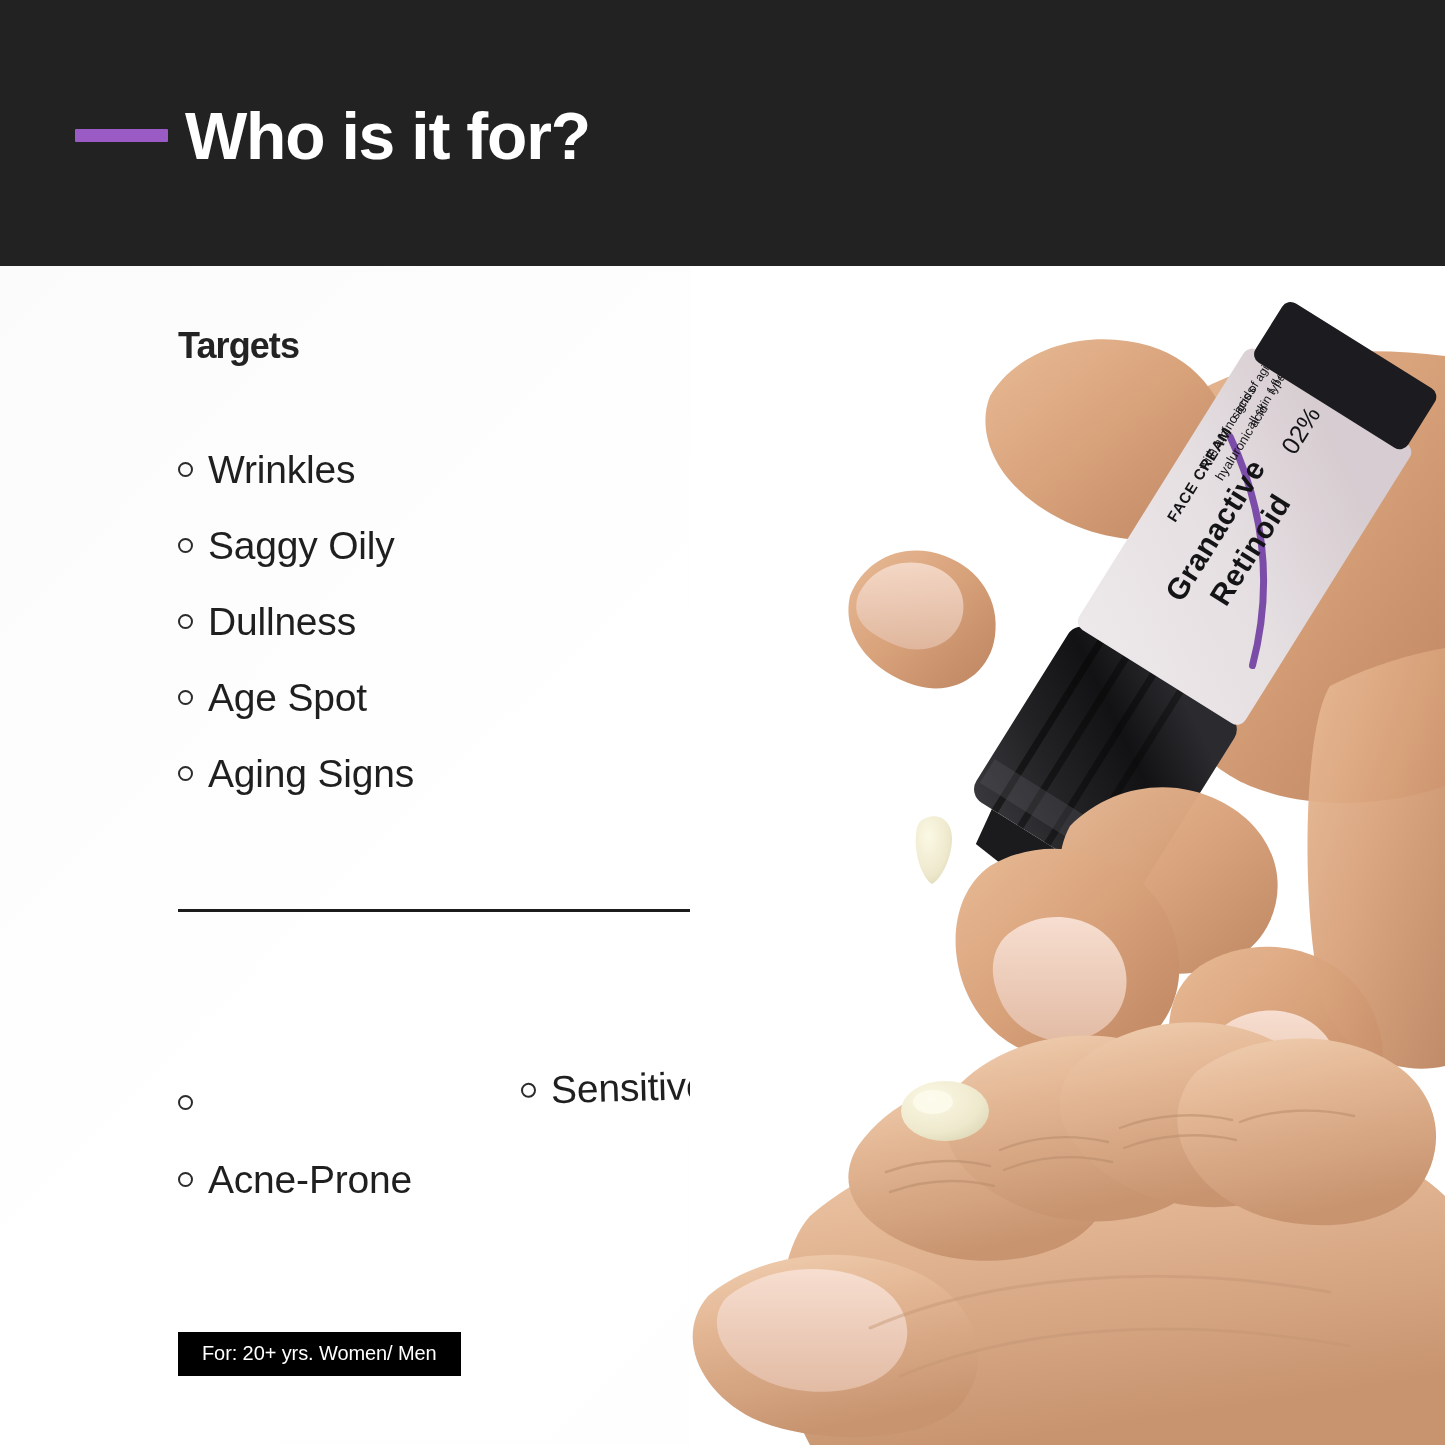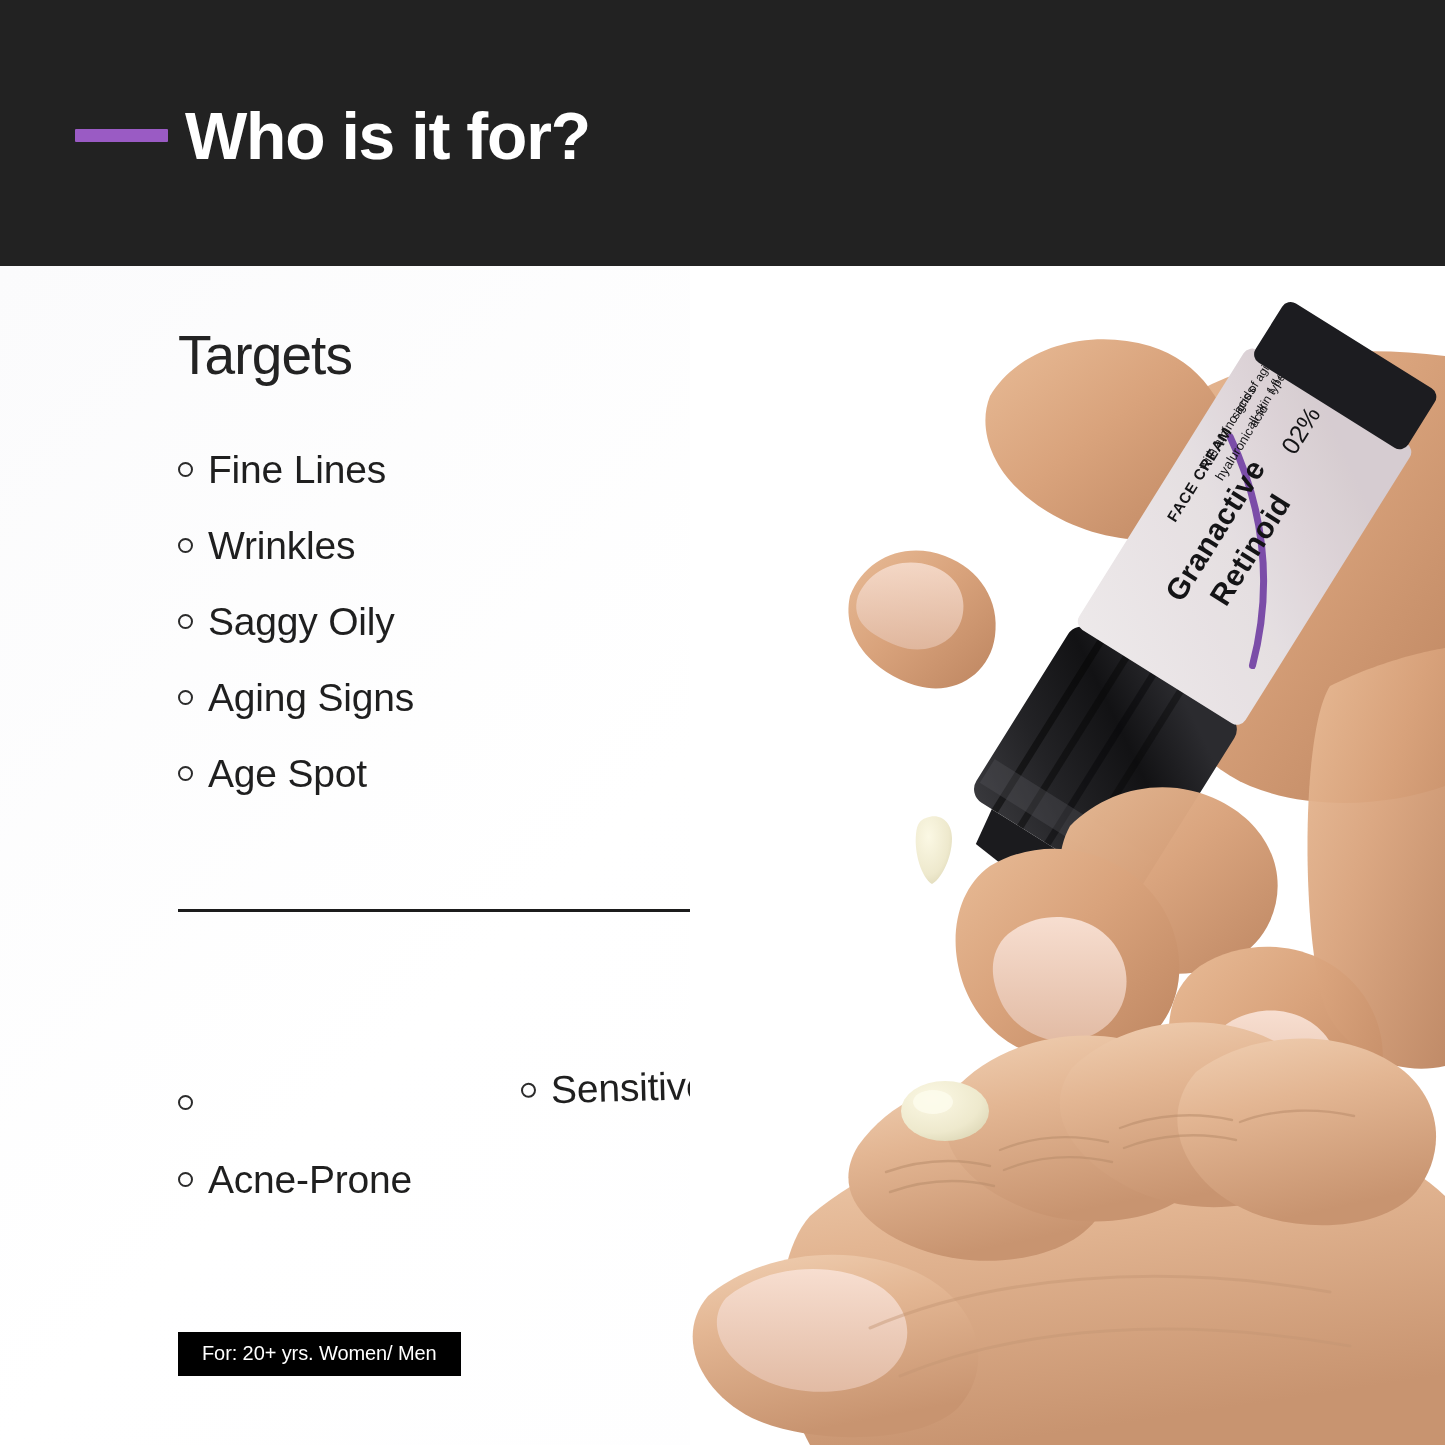--- a/index.html
+++ b/index.html
@@ -52,22 +52,22 @@
     position: absolute;
     left: 0;
     top: 266px;
     width: 1445px;
     height: 1179px;
     background: linear-gradient(135deg, #fbfbfc 0%, #ffffff 45%, #fdfdfe 100%);
   }
 
   .section-heading {
     position: absolute;
-    font-size: 55px;
-    font-weight: 400;
+    font-size: 36px;
+    font-weight: 700;
     letter-spacing: -0.9px;
     color: #232323;
     line-height: 1;
     white-space: nowrap;
   }
   #targets-heading { left: 178px; top: 62px; }
   #skintypes-heading { left: 178px; top: 697px; }
 
   .bullet-list {
     position: absolute;
@@ -159,37 +159,37 @@
     <div class="header-title">Who is it for?</div>
   </div>
 
   <div class="content">
 
     <div class="section-heading" id="targets-heading">Targets</div>
 
     <ul class="bullet-list" id="targets-list">
       <li class="bullet-item">
         <span class="bullet-dot"></span>
-        <span class="bullet-label">Fine Lines</span>
-      </li>
-      <li class="bullet-item">
-        <span class="bullet-dot"></span>
         <span class="bullet-label">Wrinkles</span>
       </li>
       <li class="bullet-item">
         <span class="bullet-dot"></span>
         <span class="bullet-label">Saggy Oily</span>
       </li>
       <li class="bullet-item">
         <span class="bullet-dot"></span>
+        <span class="bullet-label">Dullness</span>
+      </li>
+      <li class="bullet-item">
+        <span class="bullet-dot"></span>
+        <span class="bullet-label">Age Spot</span>
+      </li>
+      <li class="bullet-item">
+        <span class="bullet-dot"></span>
         <span class="bullet-label">Aging Signs</span>
-      </li>
-      <li class="bullet-item">
-        <span class="bullet-dot"></span>
-        <span class="bullet-label">Age Spot</span>
       </li>
     </ul>
 
     <div class="divider"></div>
 
 
     <ul class="bullet-list" id="skintypes-list">
       <li class="bullet-item">
         <span class="bullet-dot"></span>
       </li>

